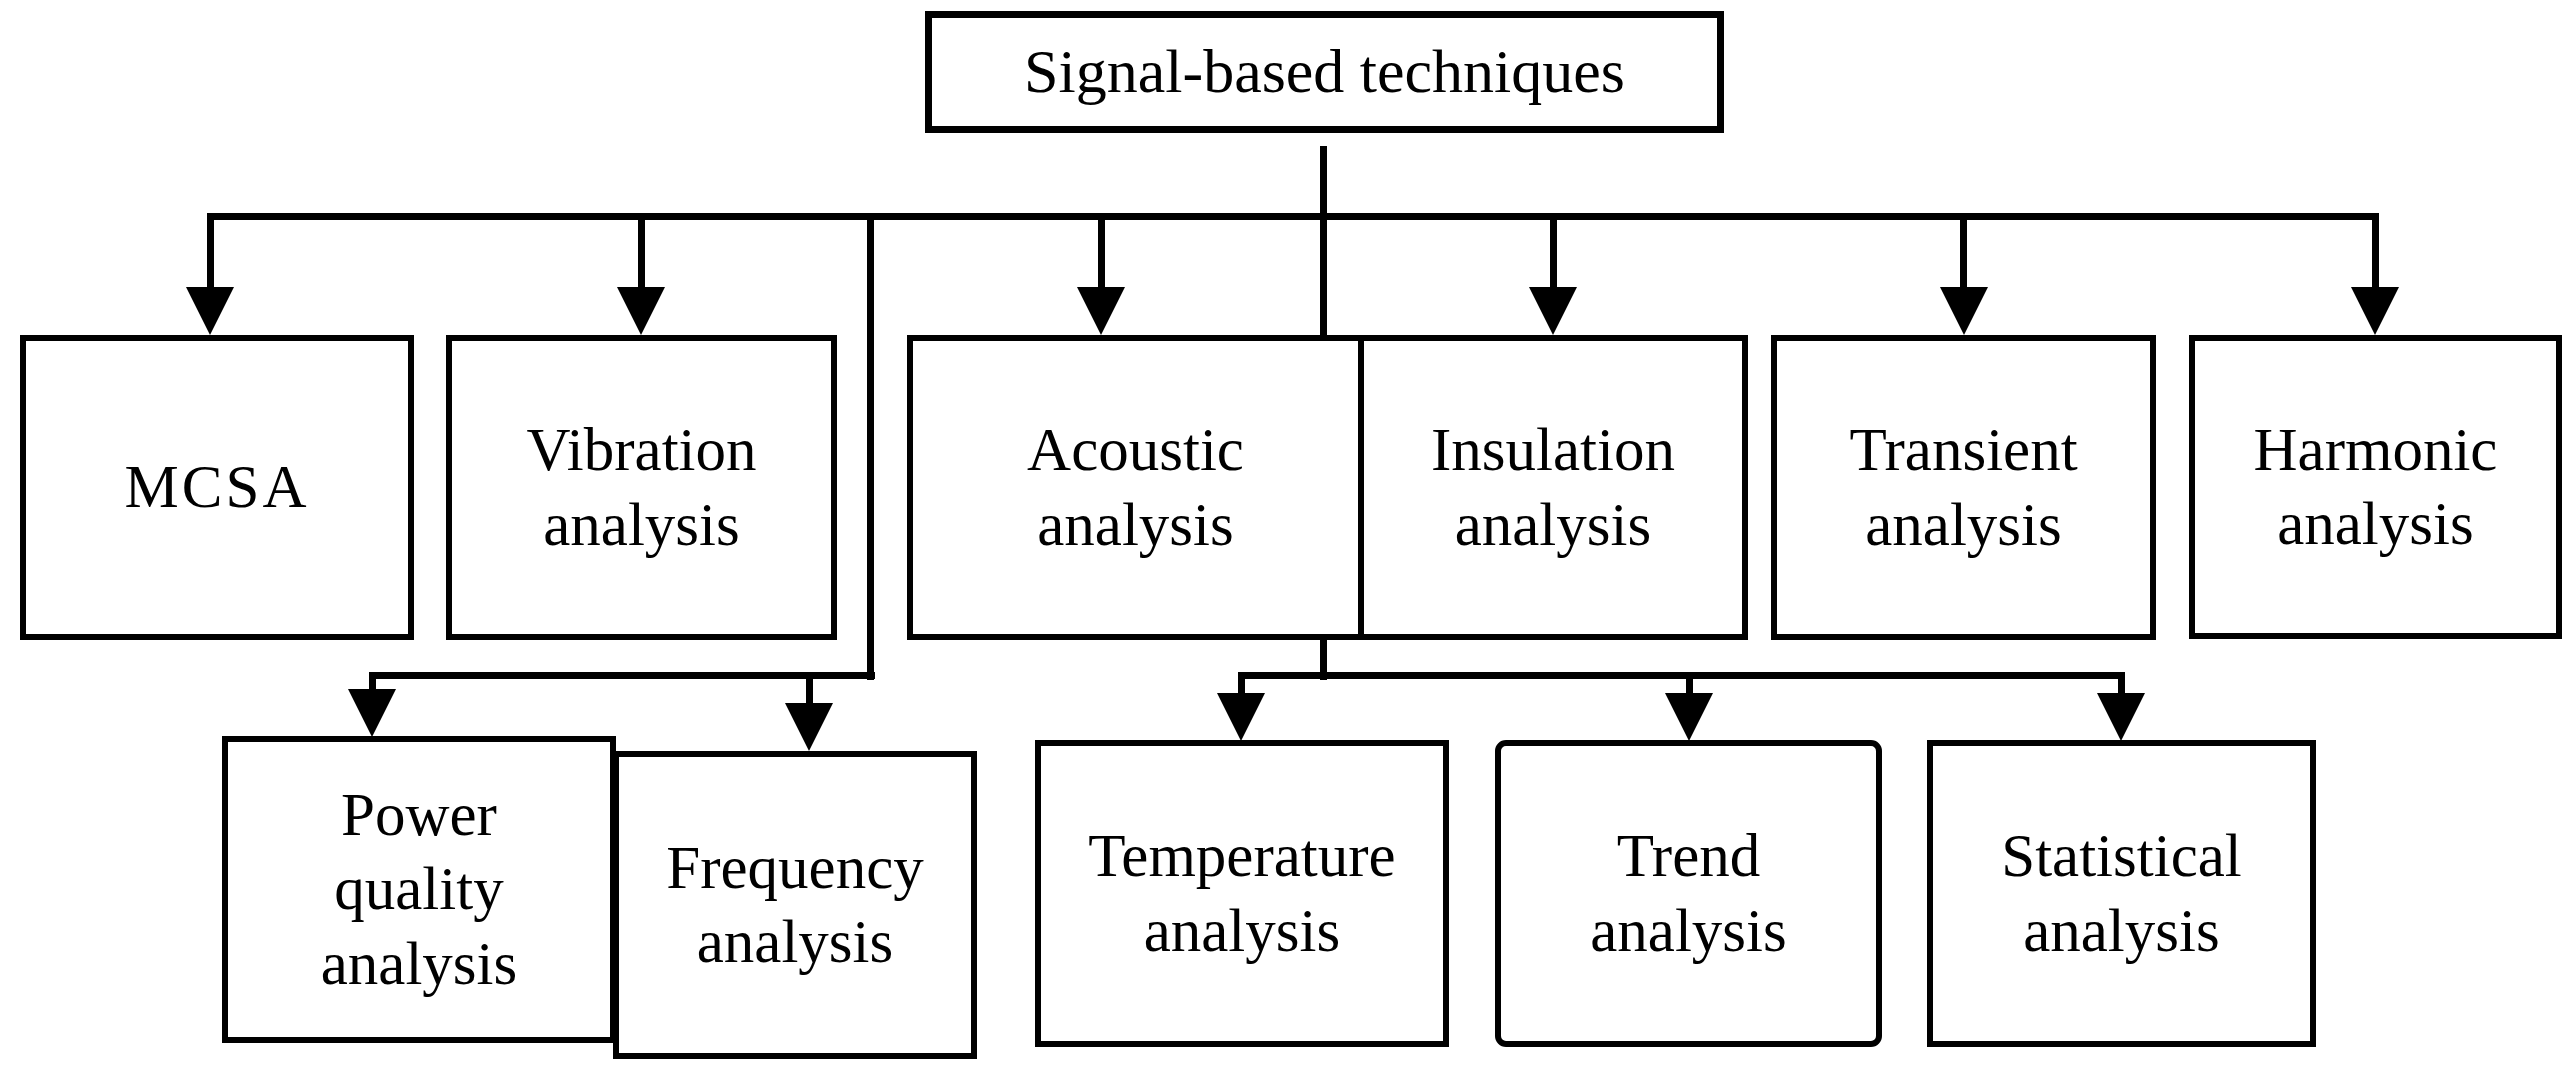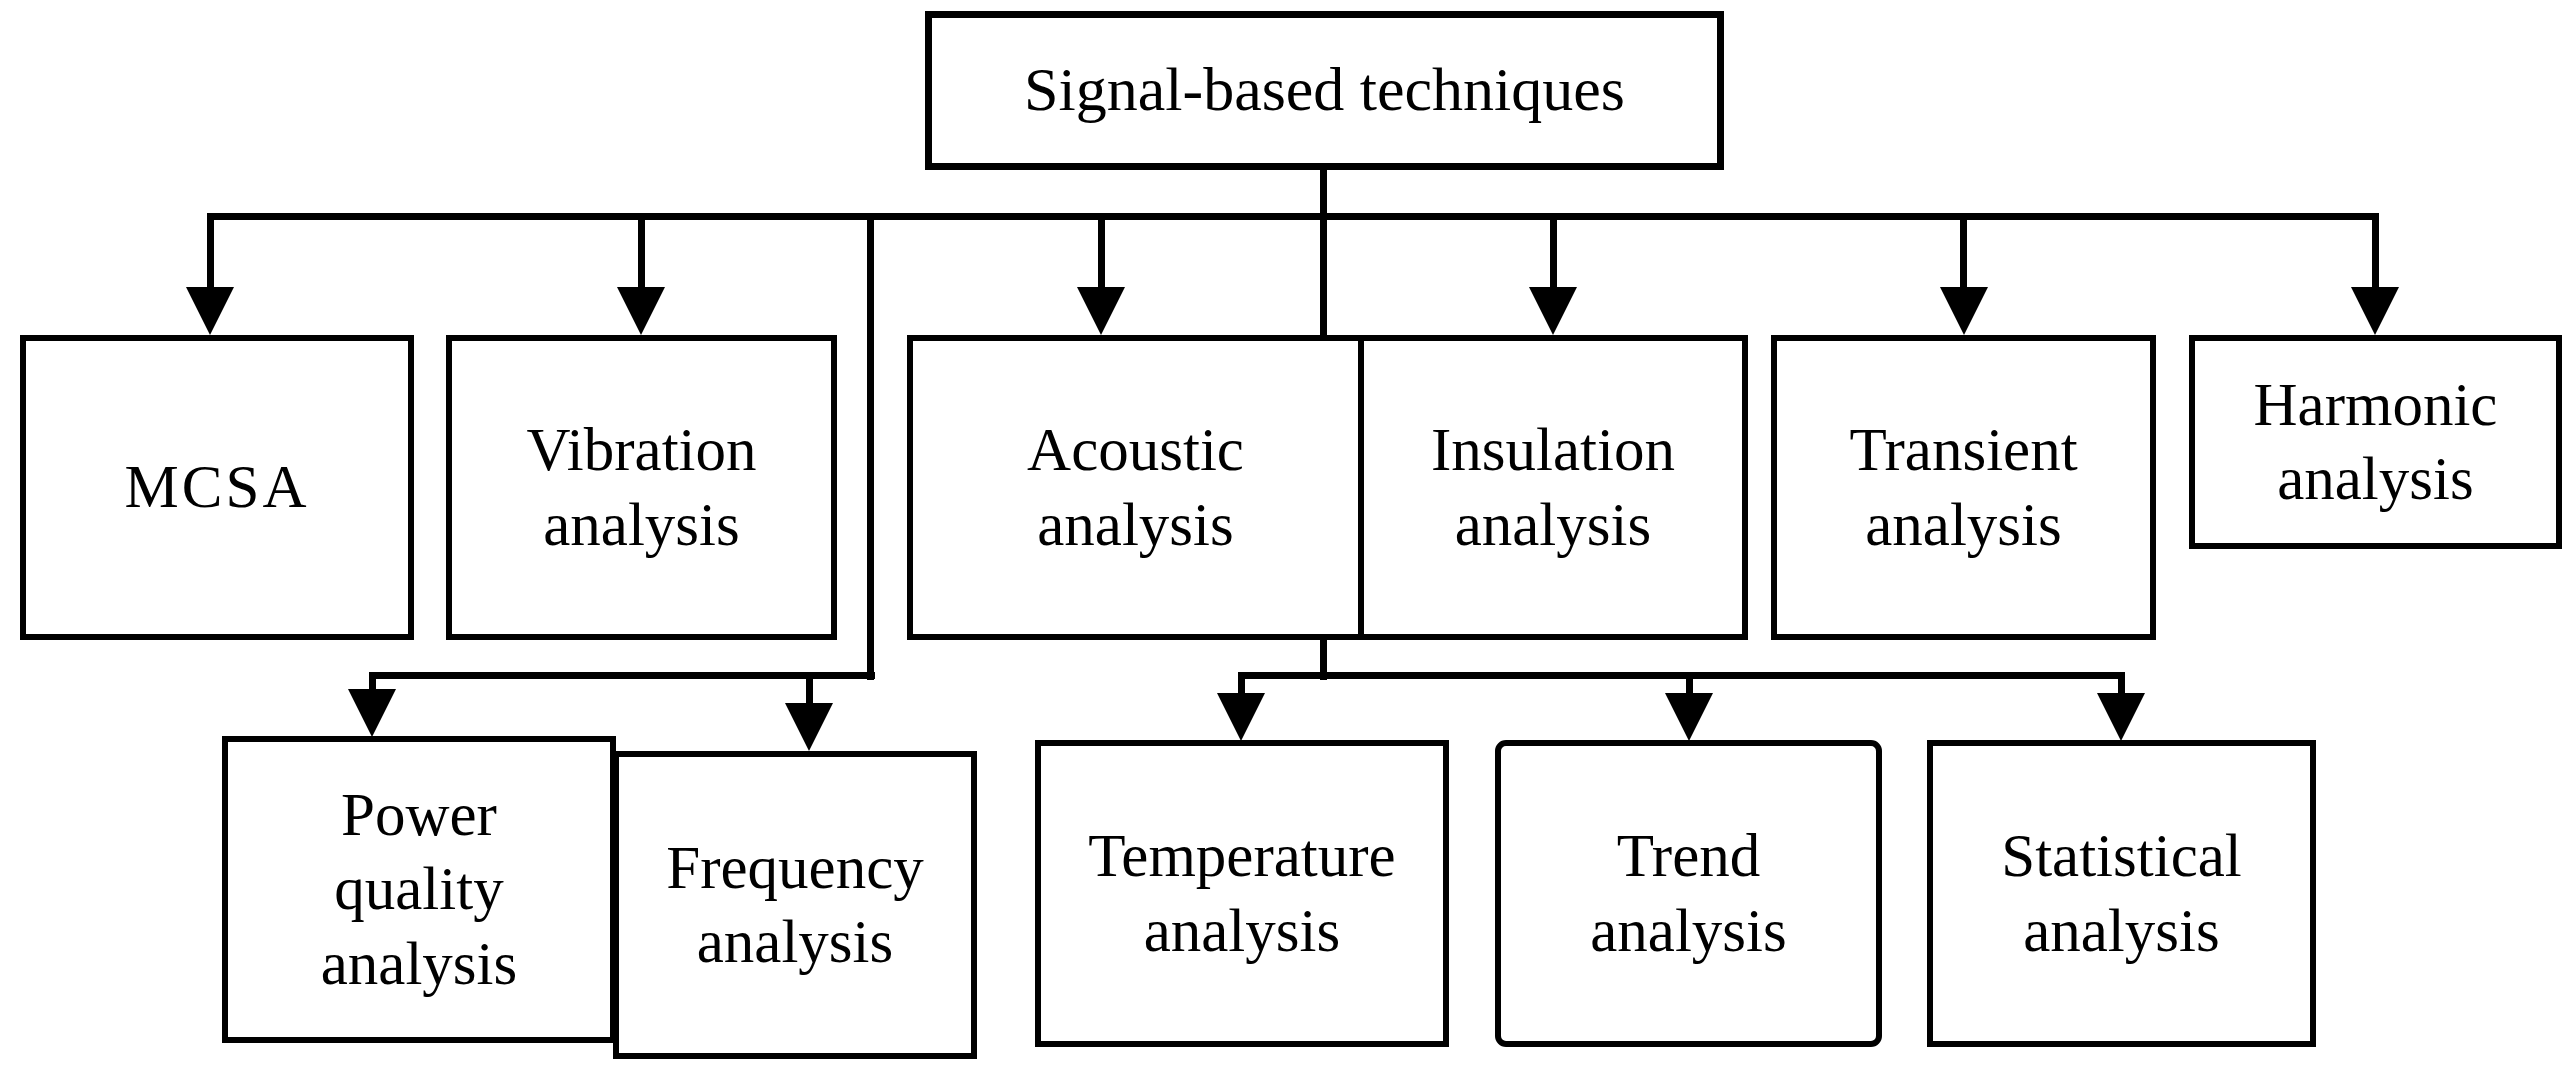--- a/index.html
+++ b/index.html
@@ -84,21 +84,21 @@
 
   <div class="vline" style="left:1238px; top:672px; width:7.4px; height:27px;"></div>
   <div class="arrowhead" style="left:1217px; top:693px;"></div>
 
   <div class="vline" style="left:1686px; top:672px; width:7.4px; height:27px;"></div>
   <div class="arrowhead" style="left:1665px; top:693px;"></div>
 
   <div class="vline" style="left:2118px; top:672px; width:7.4px; height:27px;"></div>
   <div class="arrowhead" style="left:2097px; top:693px;"></div>
 
-  <div class="node root-node" style="left:925px; top:10.7px; width:799px; height:159px;">
+  <div class="node root-node" style="left:925px; top:10.7px; width:799px; height:122px;">
     <span>Signal-based techniques</span>
   </div>
 
   <div class="node" style="left:13px; top:335px; width:394px; height:305px; letter-spacing:0.05em;margin-left:7px;">
     <span>MCSA</span>
   </div>
   <div class="node" style="left:446px; top:335px; width:391px; height:305px;">
     <span>Vibration
 analysis</span>
   </div>
@@ -107,21 +107,21 @@
 analysis</span>
   </div>
   <div class="node" style="left:1358px; top:335px; width:390px; height:305px;">
     <span>Insulation
 analysis</span>
   </div>
   <div class="node" style="left:1771px; top:335px; width:385px; height:305px;">
     <span>Transient
 analysis</span>
   </div>
-  <div class="node" style="left:2189px; top:335px; width:373px; height:214px;">
+  <div class="node" style="left:2189px; top:335px; width:373px; height:304px;">
     <span>Harmonic
 analysis</span>
   </div>
 
   <div class="node" style="left:175px; top:736px; width:394px; height:307px;margin-left:47px;">
     <span>Power
 quality
 analysis</span>
   </div>
   <div class="node" style="left:613px; top:751px; width:364px; height:308px;">

